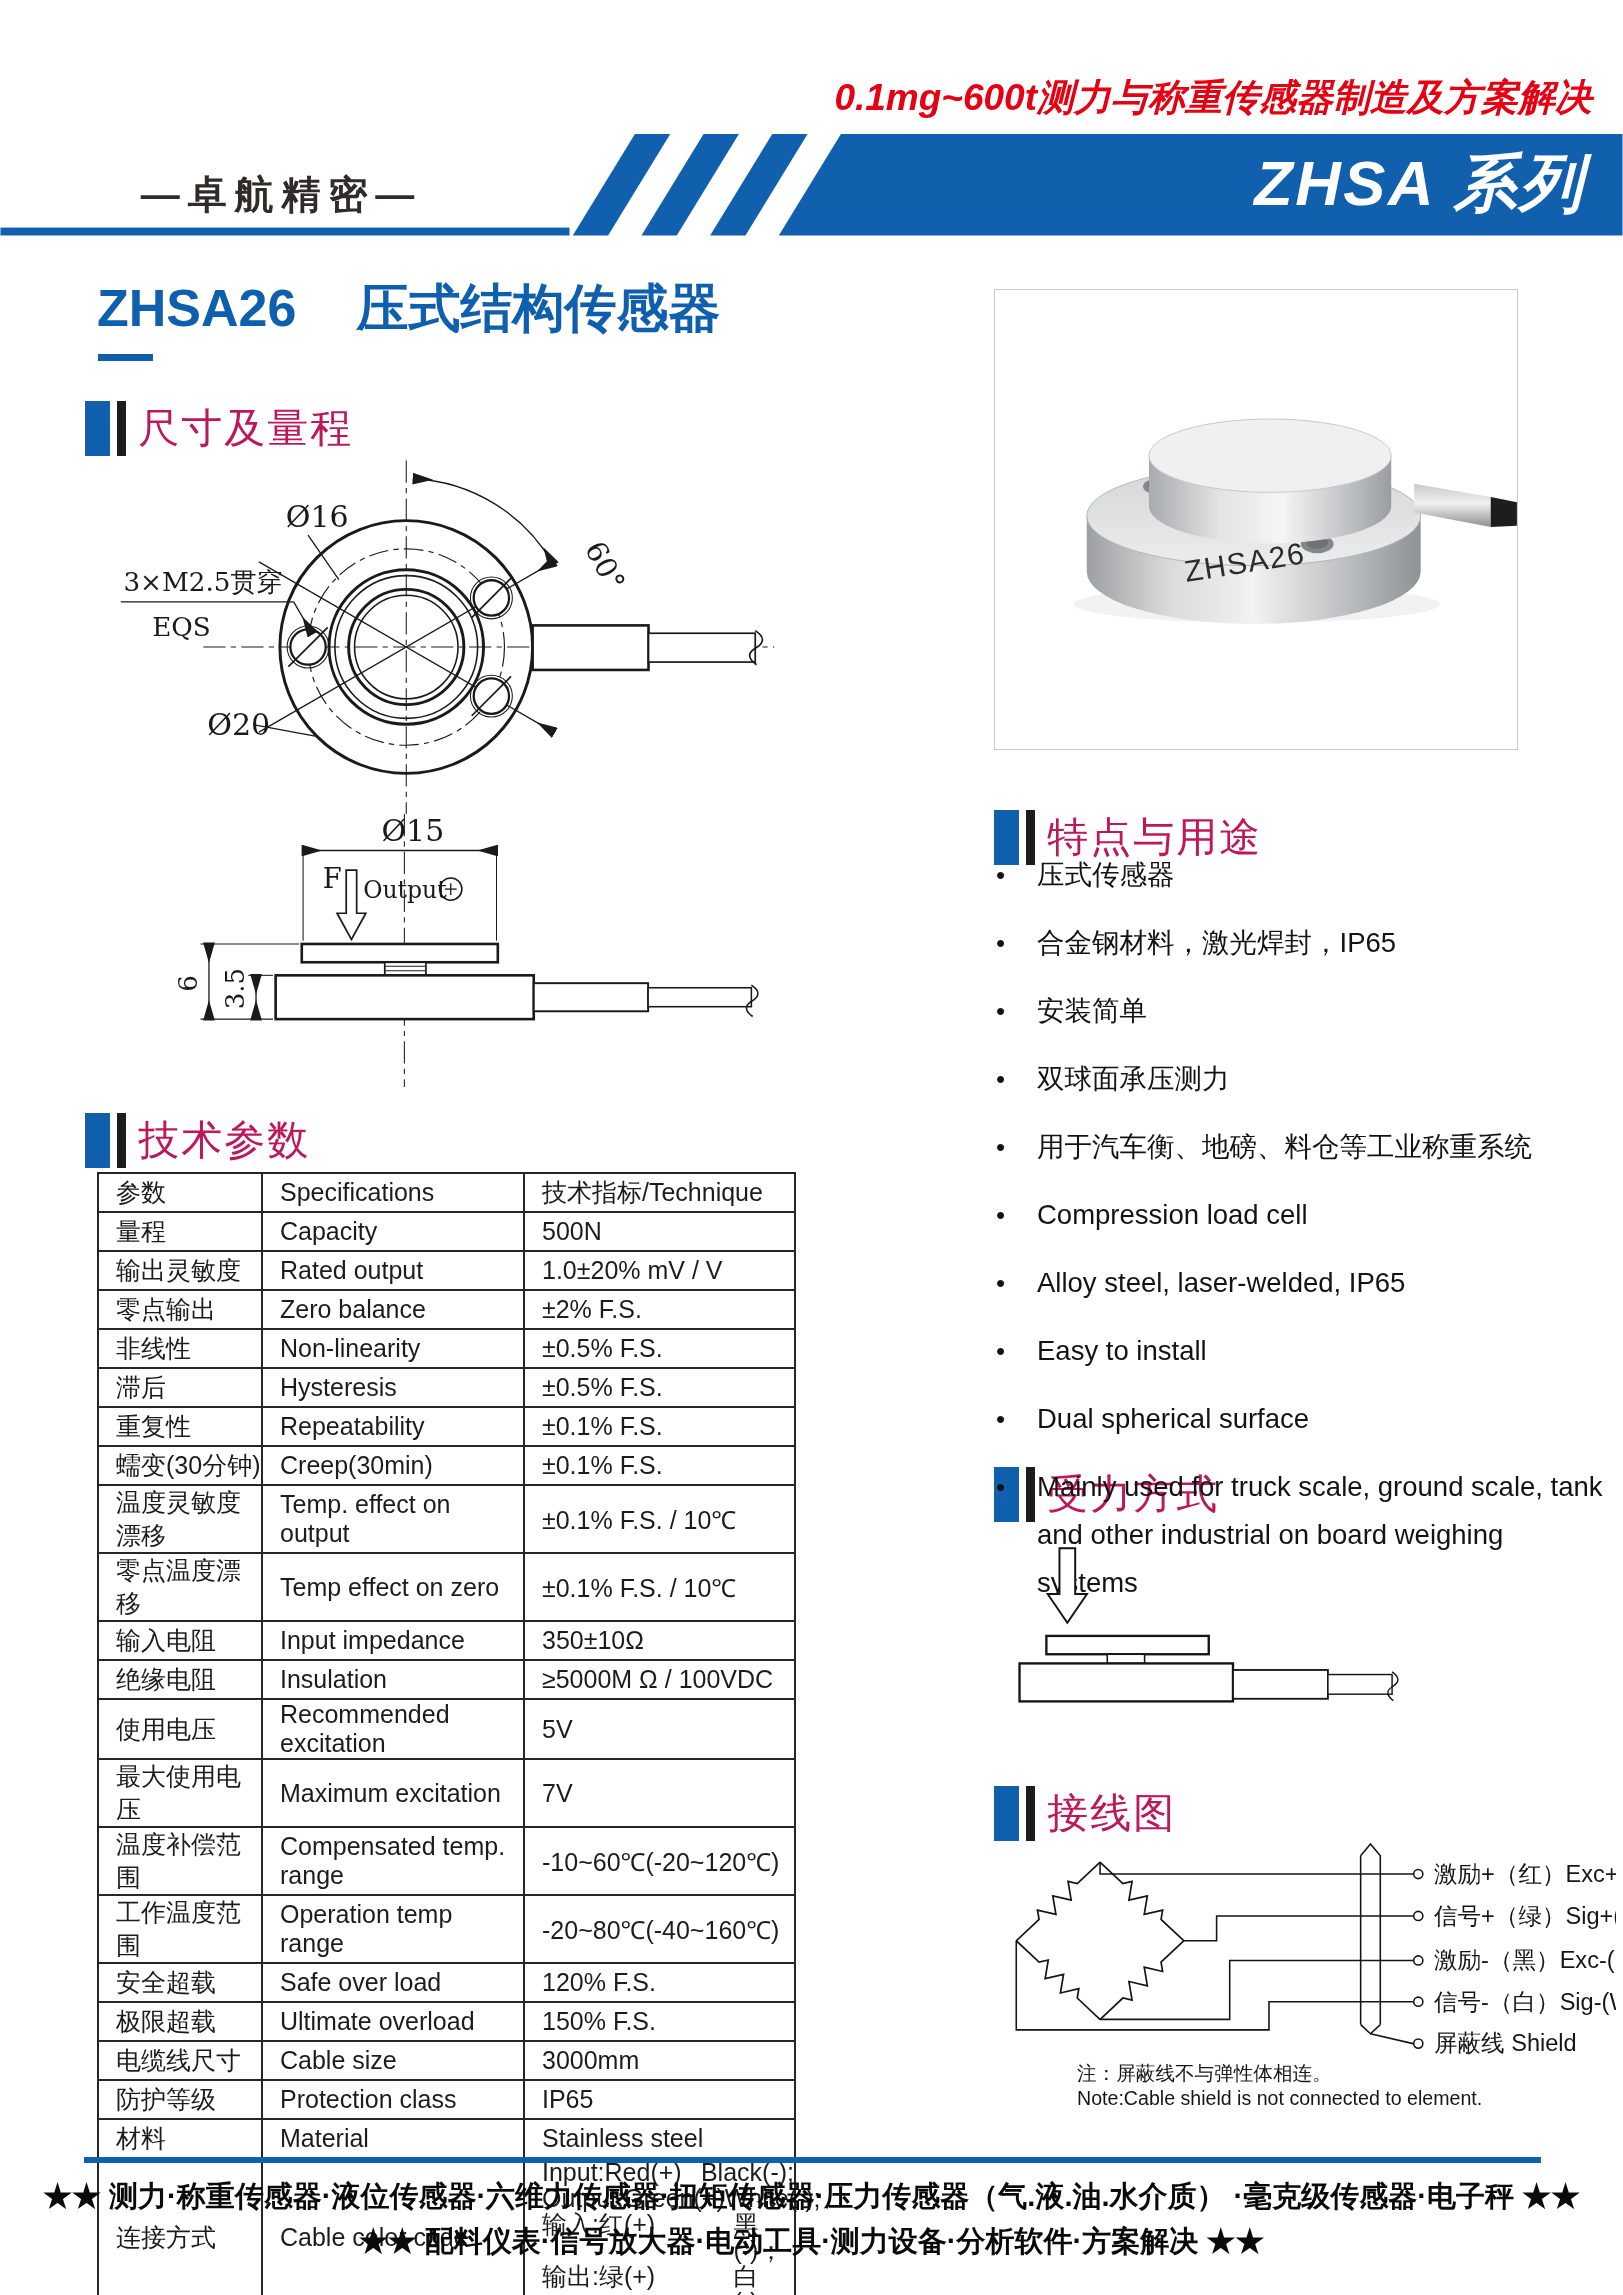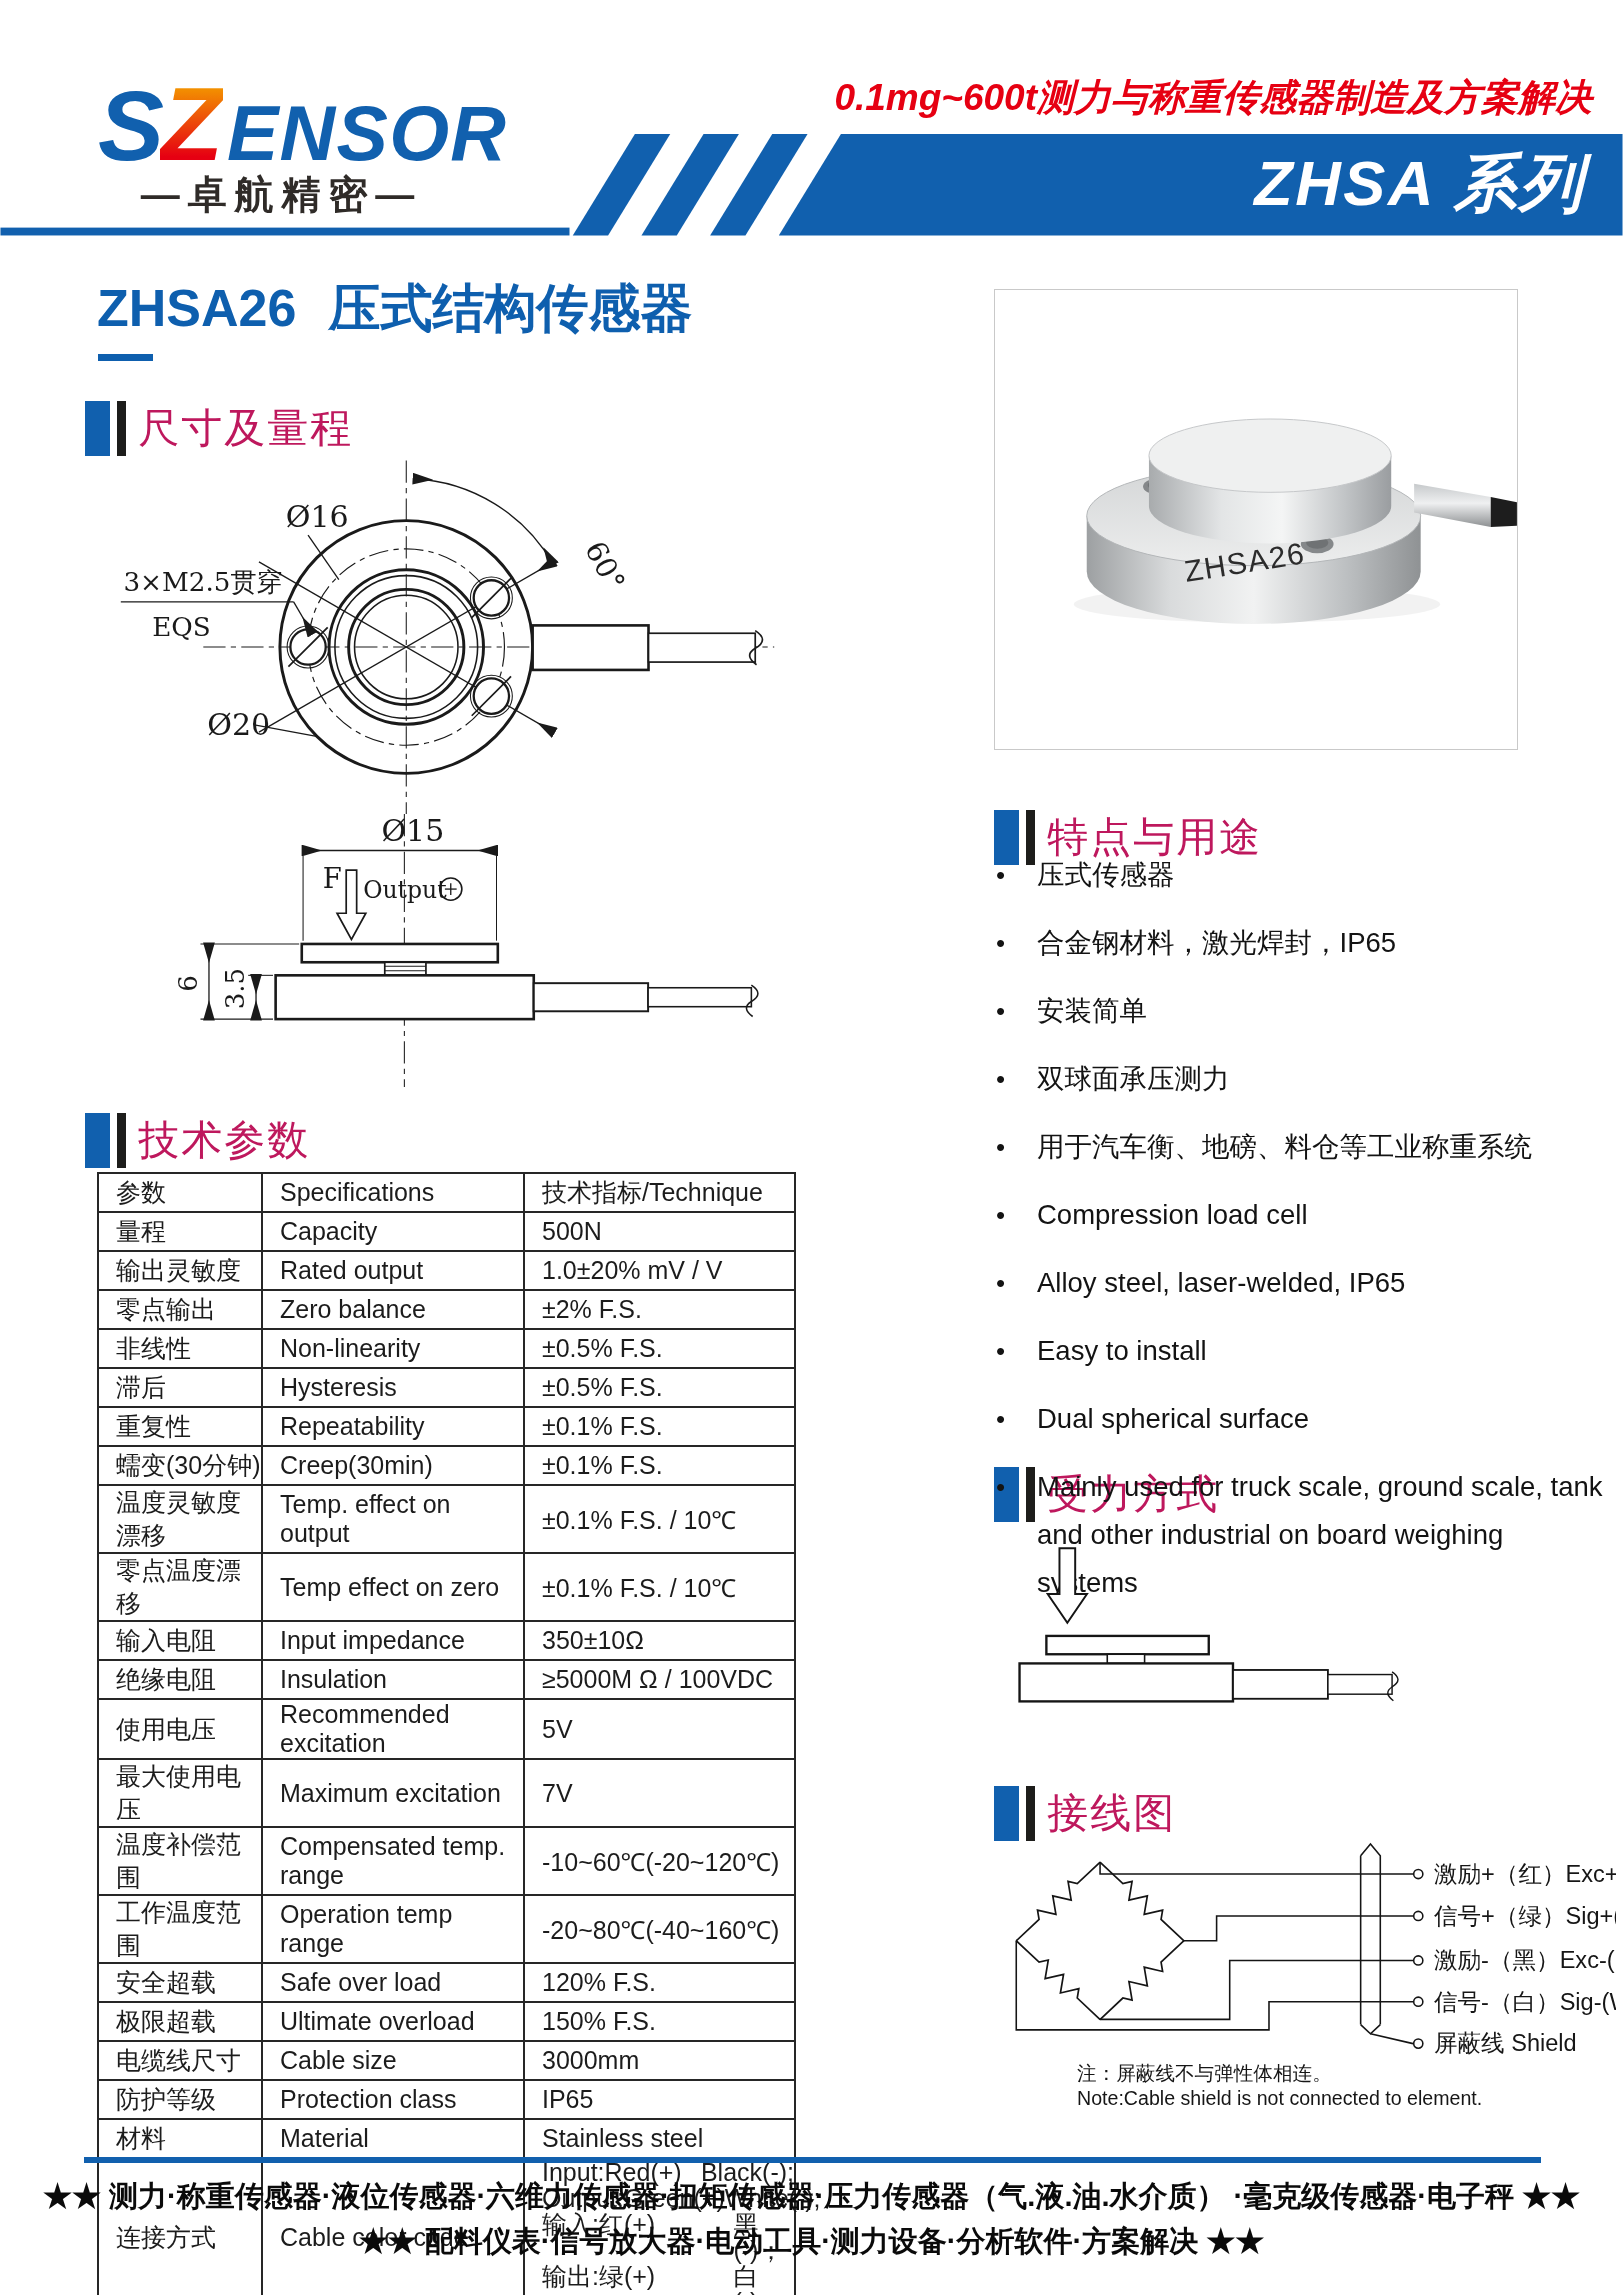--- a/index.html
+++ b/index.html
@@ -14,21 +14,21 @@
              -webkit-background-clip:text;background-clip:text;color:transparent;margin-right:3.9px;}
   .logo .l-rest{font-size:77px;color:#1160ae;letter-spacing:1.3px;}
   .tagline{left:98px;top:168px;width:367px;text-align:center;font-size:39px;font-weight:700;
            color:#2f2b28;letter-spacing:7.9px;white-space:nowrap;}
   .slogan{right:31px;top:73px;font-size:37px;font-weight:900;font-style:italic;color:#e60012;white-space:nowrap;}
   .series{right:38px;top:141px;font-size:63px;font-weight:900;font-style:italic;color:#ffffff;
           letter-spacing:2.6px;white-space:nowrap;}
 
   
   .title{left:97px;top:274px;font-size:52px;font-weight:900;color:#0e5fae;white-space:nowrap;}
-  .title .t-name{margin-left:32px;}
+  .title .t-name{margin-left:60px;}
   .title-underline{left:98px;top:354px;width:55px;height:6.5px;background:#0e5fae;}
 
   
   .sec{display:flex;align-items:center;gap:11.8px;}
   .sec .bar-b{width:25px;height:55px;background:#1160ae;}
   .sec .bar-k{width:9.8px;height:55px;background:#1d1d1b;margin-left:-5.2px;}
   .sec .sec-t{font-size:41px;font-weight:400;color:#be185d;letter-spacing:2px;white-space:nowrap;}
 
   
   table.spec{left:97px;top:1172px;position:absolute;border-collapse:collapse;table-layout:fixed;
@@ -68,23 +68,20 @@
 <div class="page">
 
   <svg class="abs" style="left:0;top:0" width="1623" height="242" viewBox="0 0 2480 370">
     <rect x="0" y="348" width="870" height="12" fill="#1160ae"></rect>
     <polygon points="875,360 929,360 1024,205 970,205" fill="#1160ae"></polygon>
     <polygon points="980,360 1034,360 1129,205 1075,205" fill="#1160ae"></polygon>
     <polygon points="1085,360 1139,360 1234,205 1180,205" fill="#1160ae"></polygon>
     <polygon points="1190,360 1285,205 2480,205 2480,360" fill="#1160ae"></polygon>
   </svg>
 
-  <div class="abs logo">
-    <span class="l-s">S</span><span class="l-z">Z</span><span class="l-rest">ENSOR</span>
-  </div>
   <div class="abs tagline">—卓航精密—</div>
   <div class="abs slogan">0.1mg~600t测力与称重传感器制造及方案解决</div>
   <div class="abs series">ZHSA 系列</div>
 
   <div class="abs title">
     <span class="t-model">ZHSA26</span><span class="t-name">压式结构传感器</span>
   </div>
   <div class="abs title-underline"></div>
 
   <div class="abs sec" style="left:85px;top:401px">

